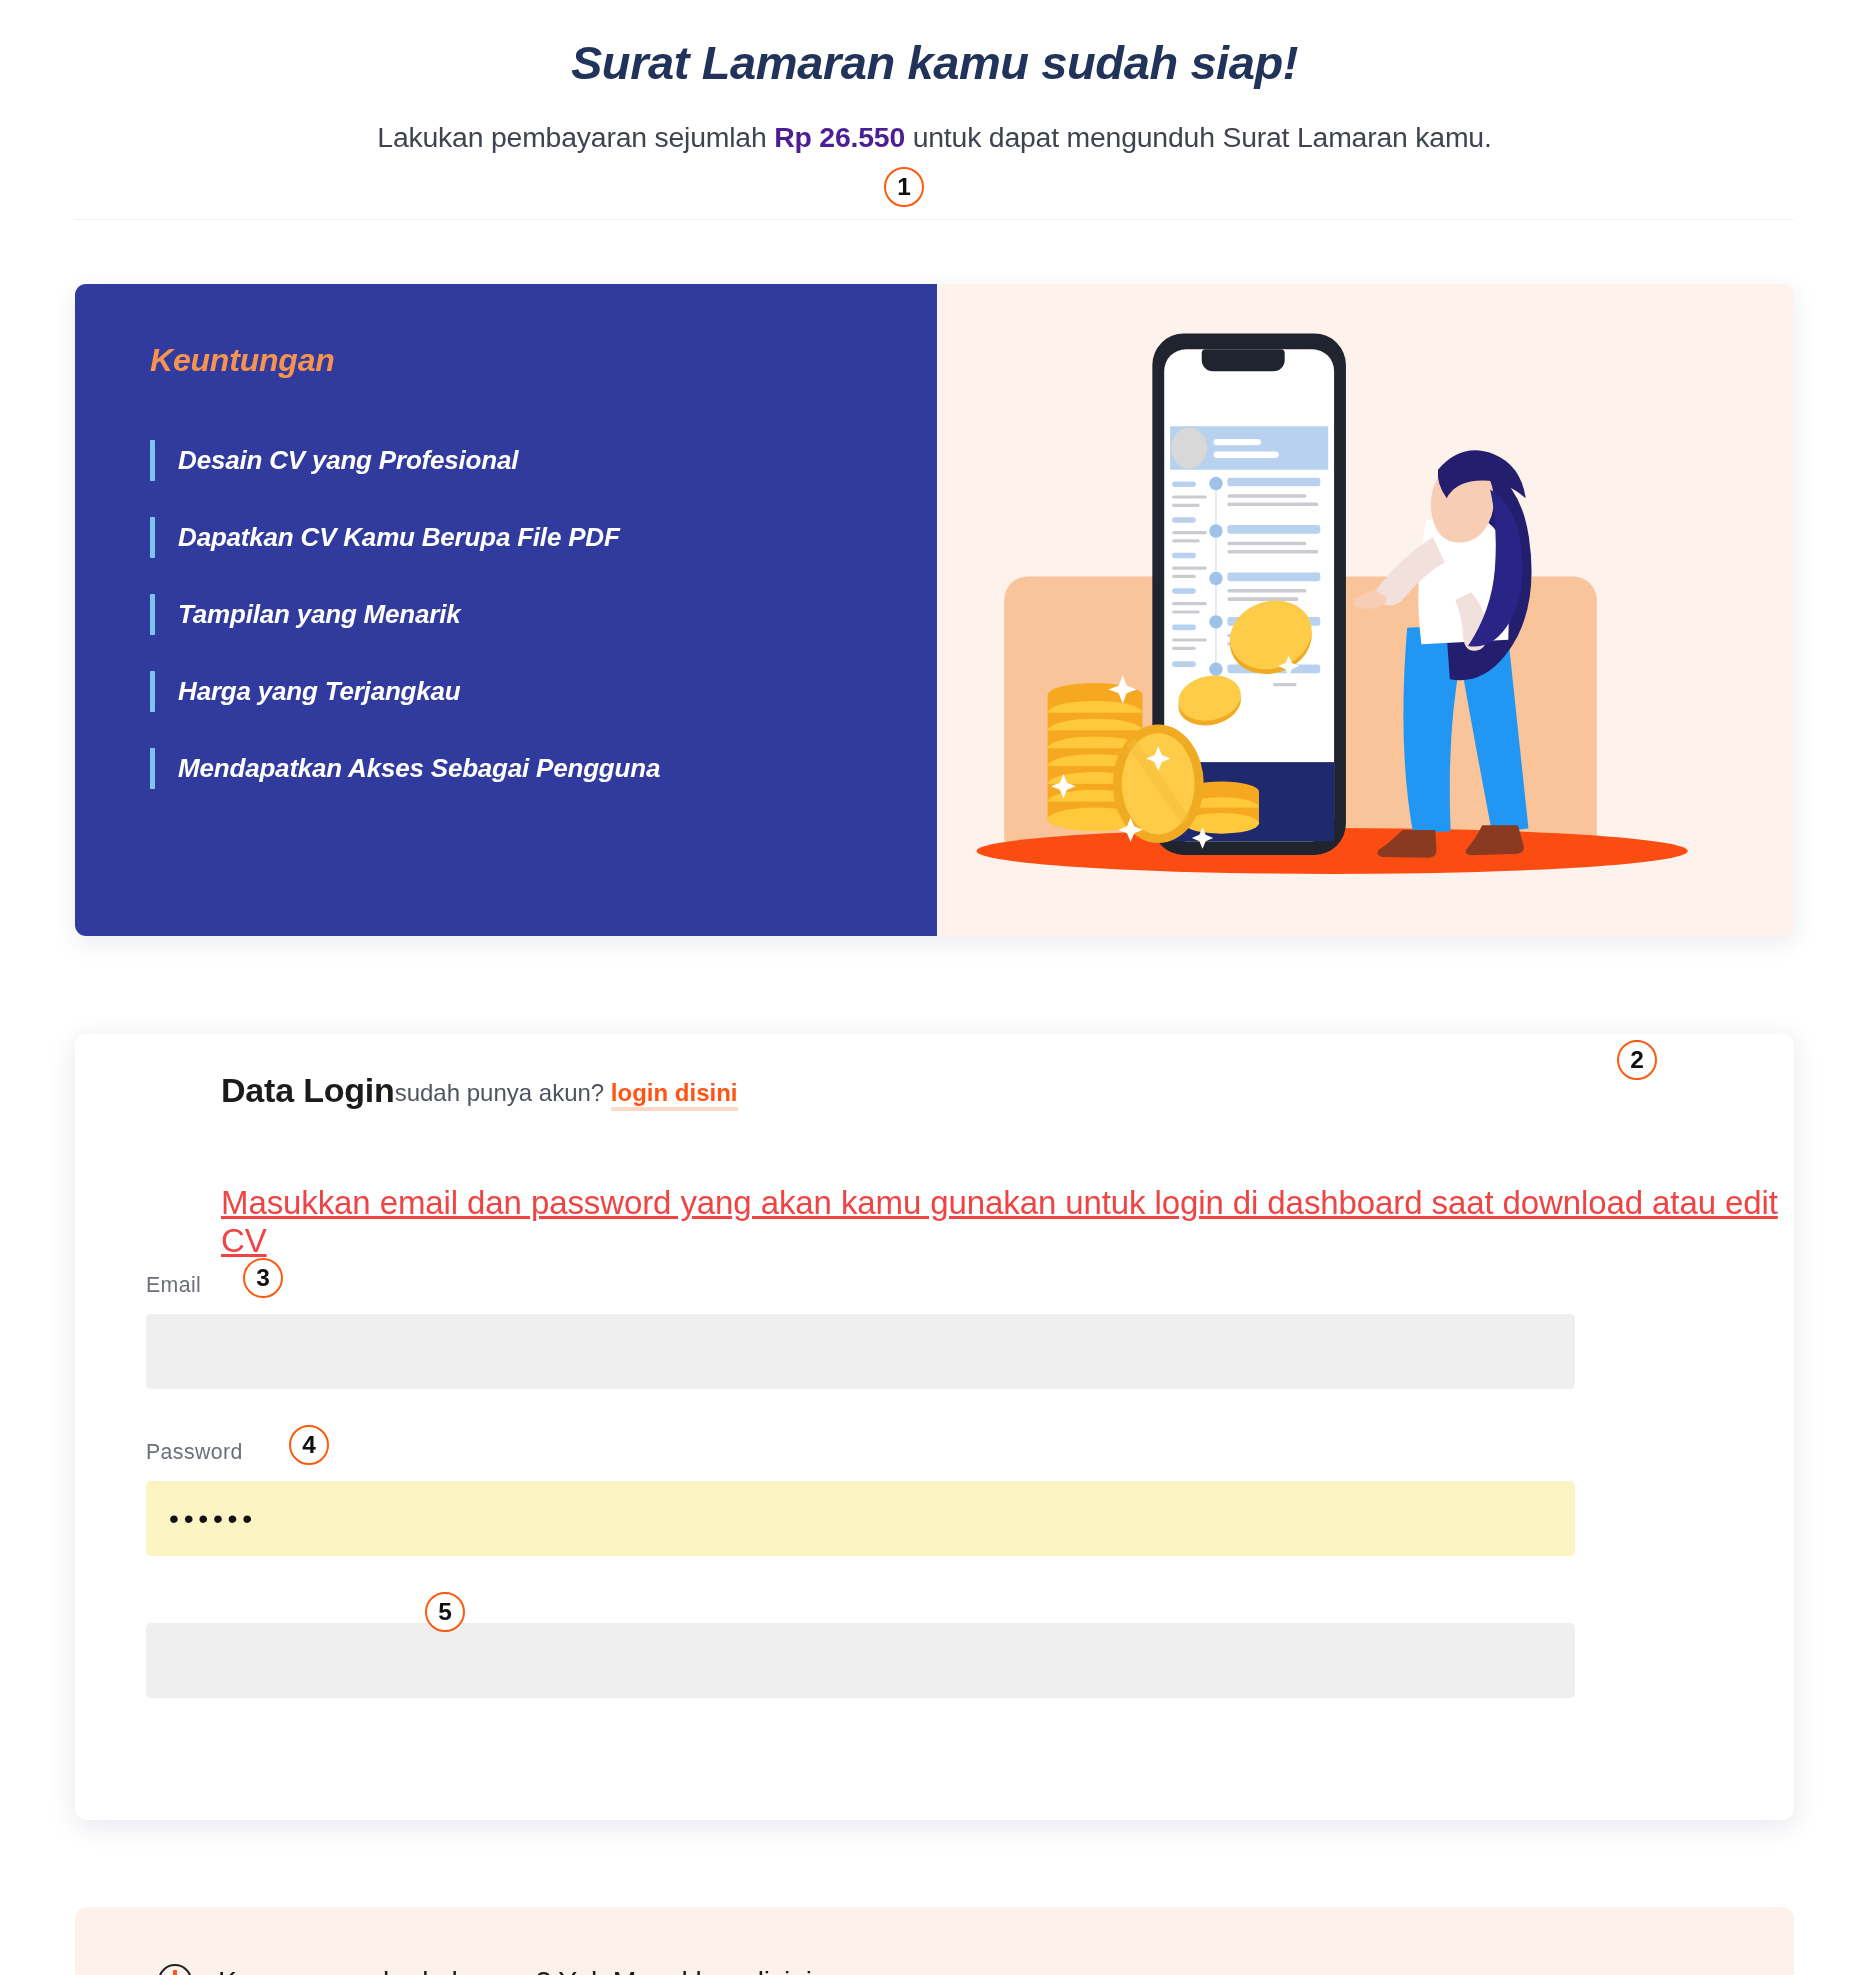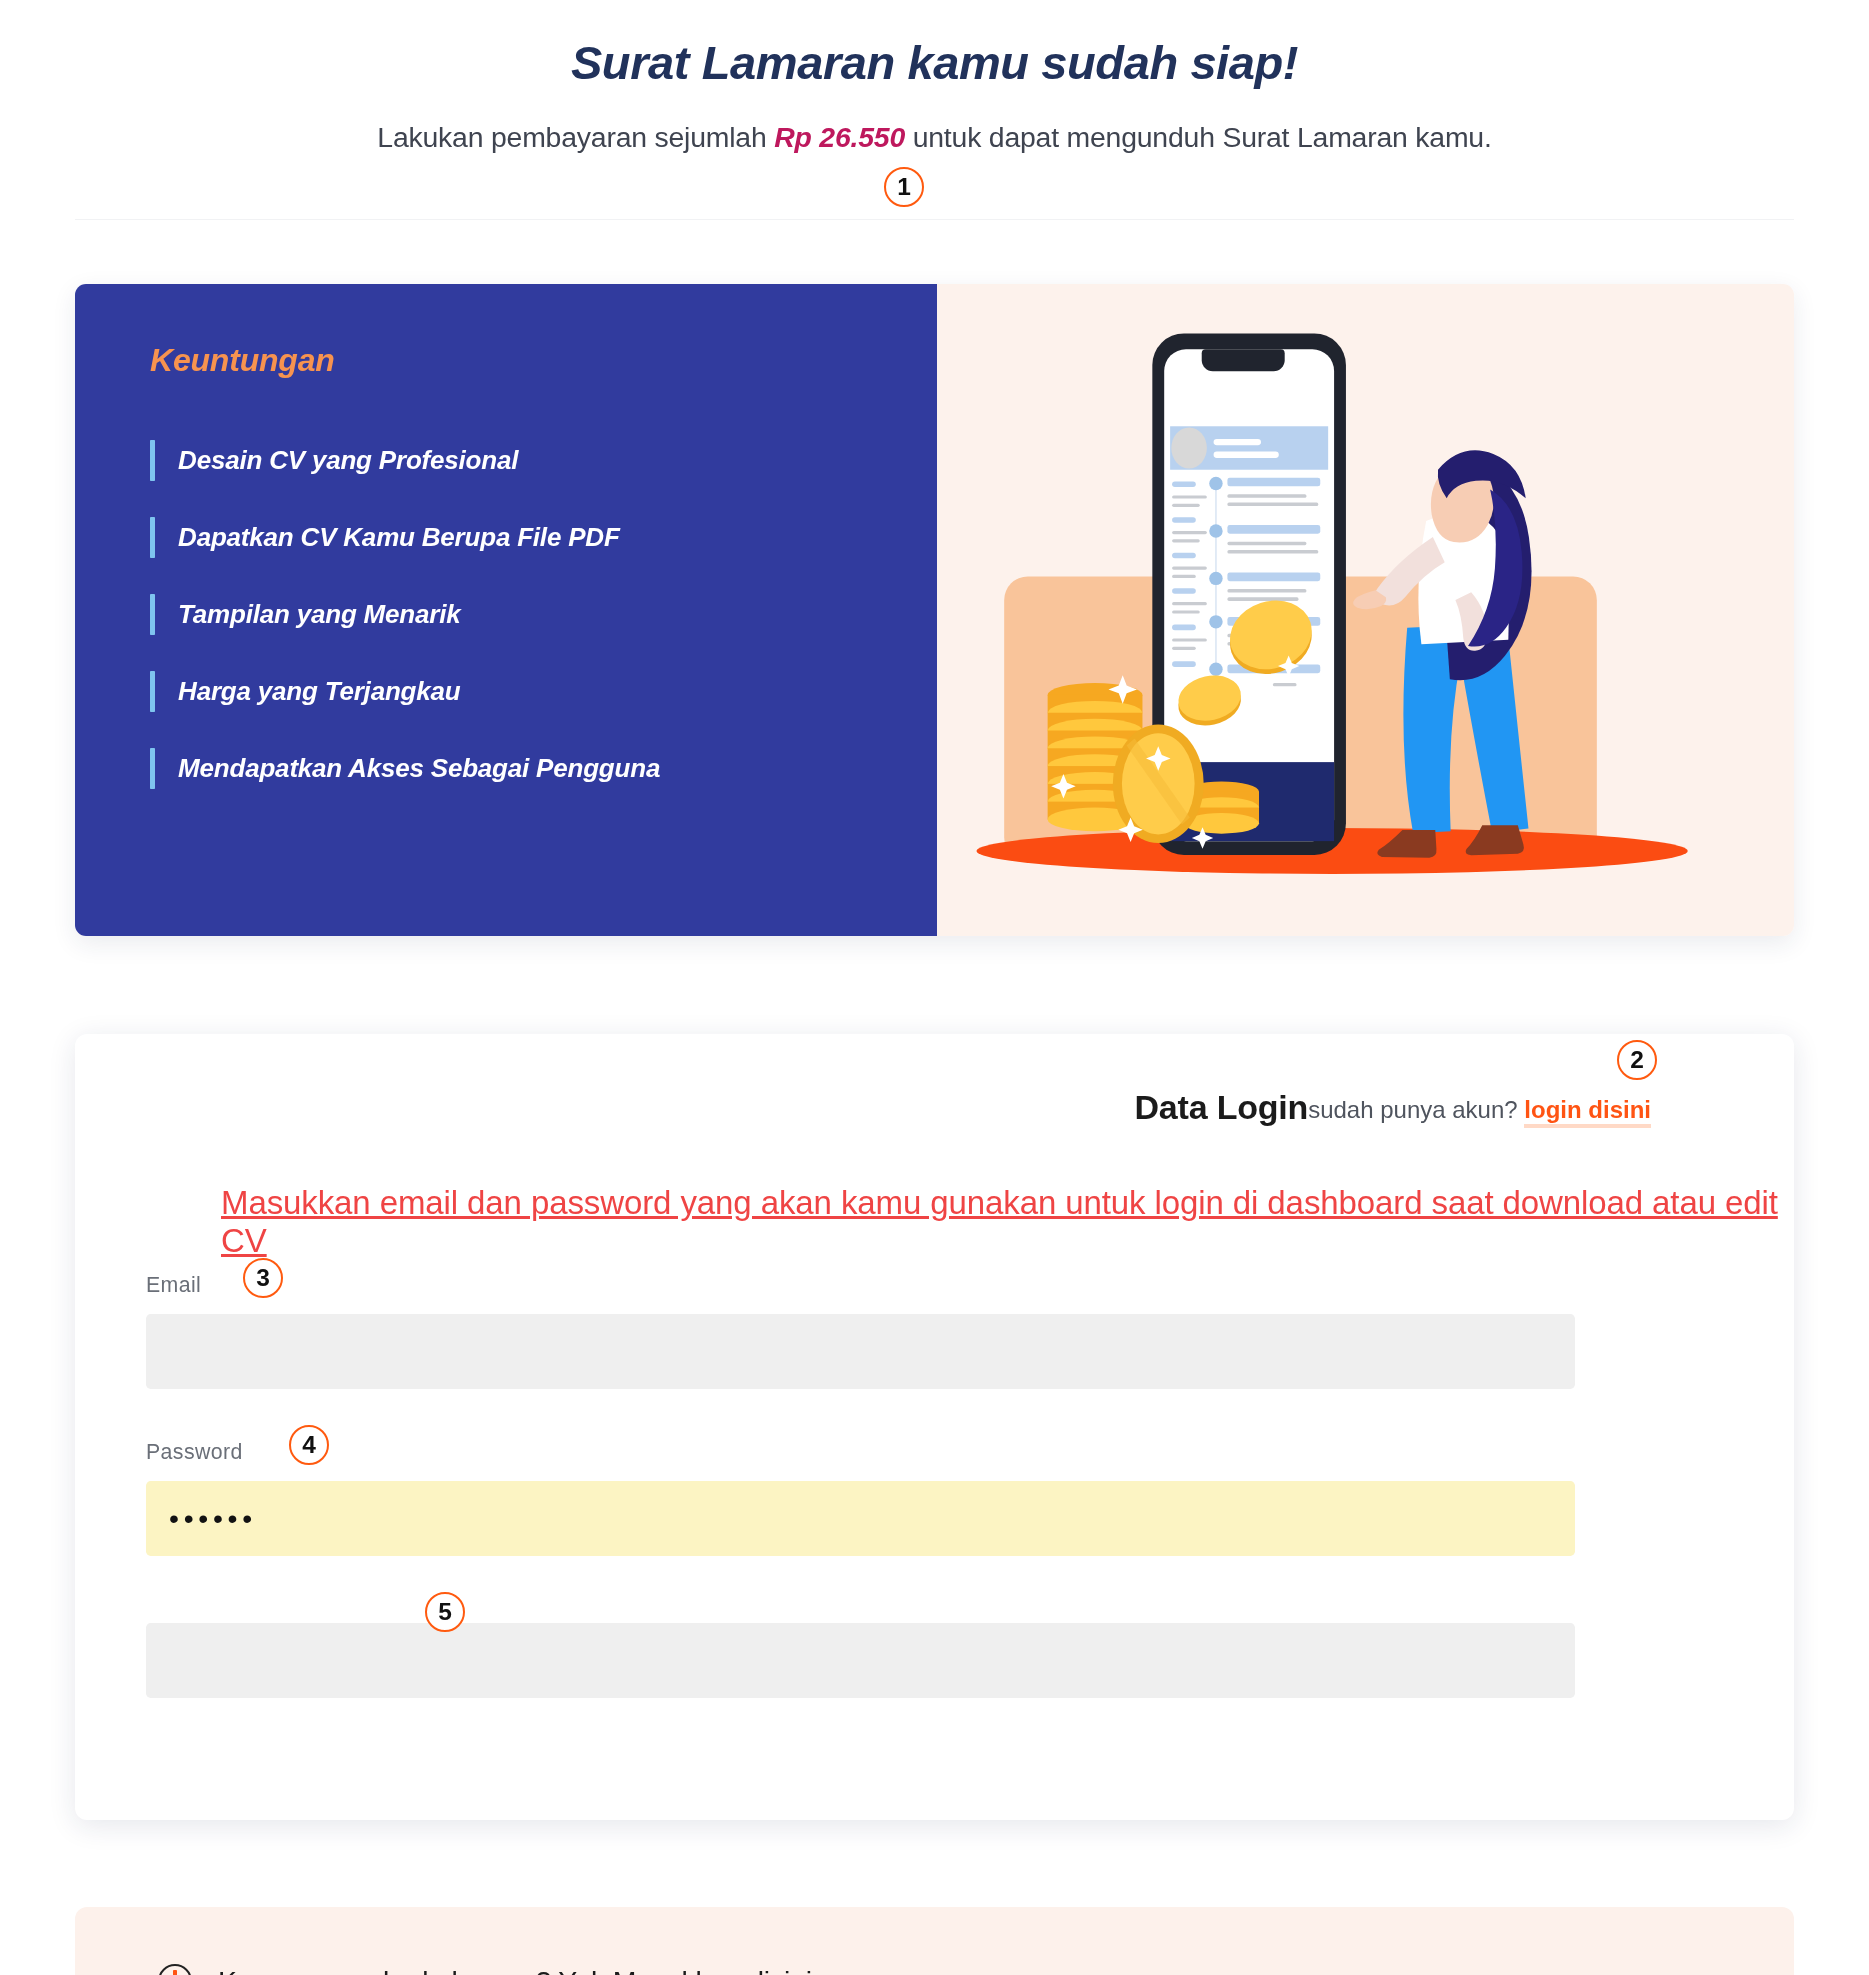--- a/index.html
+++ b/index.html
@@ -35,23 +35,22 @@
     letter-spacing: -0.4px;
   }
   .subtitle {
     margin-top: 31px;
     font-size: 28.4px;
     color: #3f4450;
     font-weight: 400;
     letter-spacing: -0.2px;
   }
   .subtitle .amount {
-    color: #be185d;
-    font-weight: bold;
-    font-style: italic;
+    color: #4c1d95;
+    font-weight: bold;
   }
   .divider {
     position: absolute;
     left: 75px;
     top: 219px;
     width: 1719px;
     height: 1.2px;
     background: #f1f2f4;
   }
 
@@ -136,25 +135,25 @@
     left: 75px;
     top: 1034px;
     width: 1719px;
     height: 786px;
     background: #ffffff;
     border-radius: 12px;
     box-shadow: 0 5.5px 28px rgba(30,40,80,0.11);
   }
   .form-head {
     position: absolute;
-    left: 146px; top: 54px;
+    left: 146px; top: 37px;
     width: 1430px;
     display: flex;
     align-items: flex-end;
-    justify-content: flex-end;
+    justify-content: flex-start;
   }
   .form-title {
     font-size: 34px;
     font-weight: bold;
     color: #1b1b1b;
     letter-spacing: -0.2px;
   }
   .login-hint {
     font-size: 24px;
     color: #4f545e;

